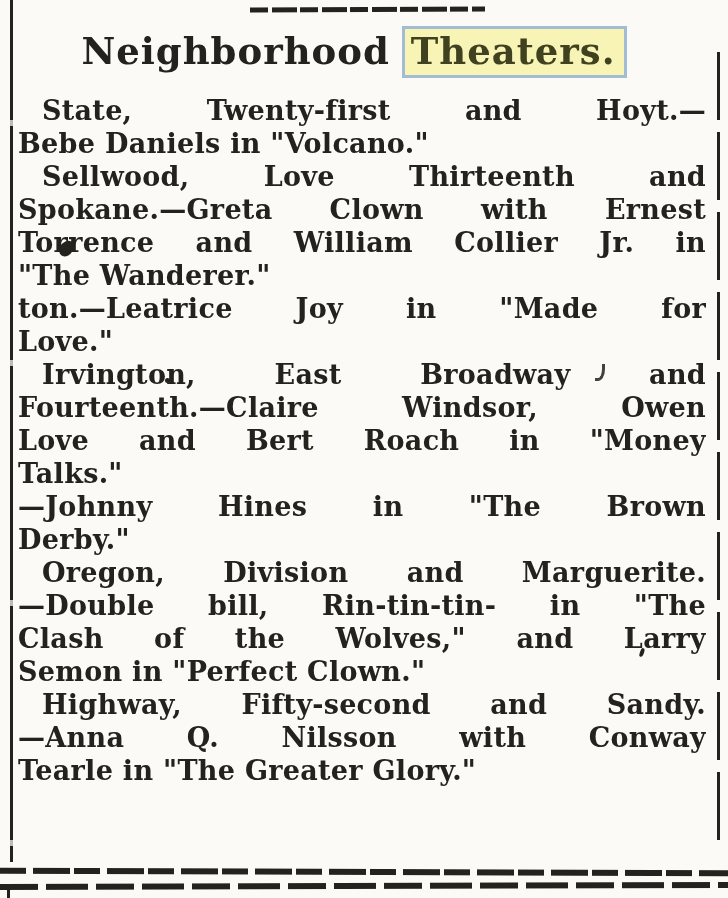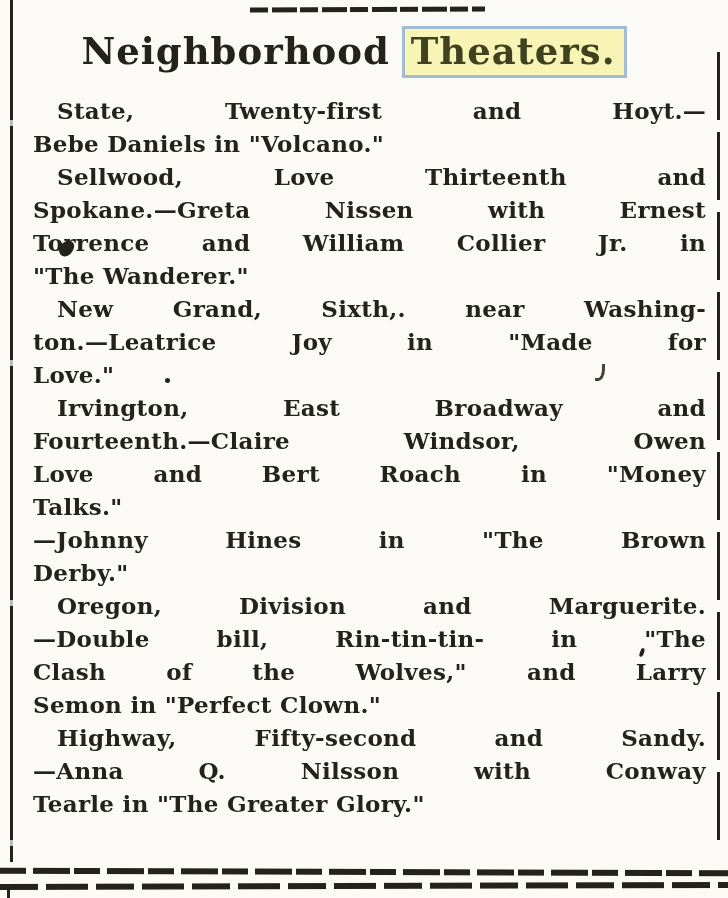--- a/index.html
+++ b/index.html
@@ -55,22 +55,22 @@
   .title .hl{
     display:inline-block;
     margin-left:12px;
     padding:0 8px 2px 6px;
     background:var(--hl-fill,#f7f4b5);
     border:3px solid var(--hl-border,#a2bcd4);
     color:#40411f;
   }
   
   .body{
-    margin:16px 22px 0 33px;
-    font-size:23px;
+    margin:16px 22px 0 18px;
+    font-size:27px;
     font-weight:700;
     letter-spacing:.3px;
   }
   .line{
     line-height:33px;
     white-space:normal;
     overflow:hidden;
   }
   .line.j{
     text-align:justify;
@@ -108,26 +108,25 @@
 
   <h1 class="title"><span>Neighborhood</span><span class="hl">Theaters.</span></h1>
 
   <div class="body">
       <div>
         <div class="line j ind">State, Twenty-first and Hoyt.—</div>
         <div class="line">Bebe Daniels in "Volcano."</div>
       </div>
       <div>
         <div class="line j ind">Sellwood, Love Thirteenth and</div>
-        <div class="line j">Spokane.—Greta Nissen with Ernest</div>
+        <div class="line j">Spokane.—Greta Clown with Ernest</div>
         <div class="line j">Torrence and William Collier Jr. in</div>
         <div class="line">"The Wanderer."</div>
       </div>
       <div>
-        <div class="line j ind">New Grand, Sixth,. near Washing-</div>
         <div class="line j">ton.—Leatrice Joy in "Made for</div>
         <div class="line">Love."</div>
       </div>
       <div>
         <div class="line j ind">Irvington, East Broadway and</div>
         <div class="line j">Fourteenth.—Claire Windsor, Owen</div>
         <div class="line j">Love and Bert Roach in "Money</div>
         <div class="line">Talks."</div>
       </div>
       <div>

